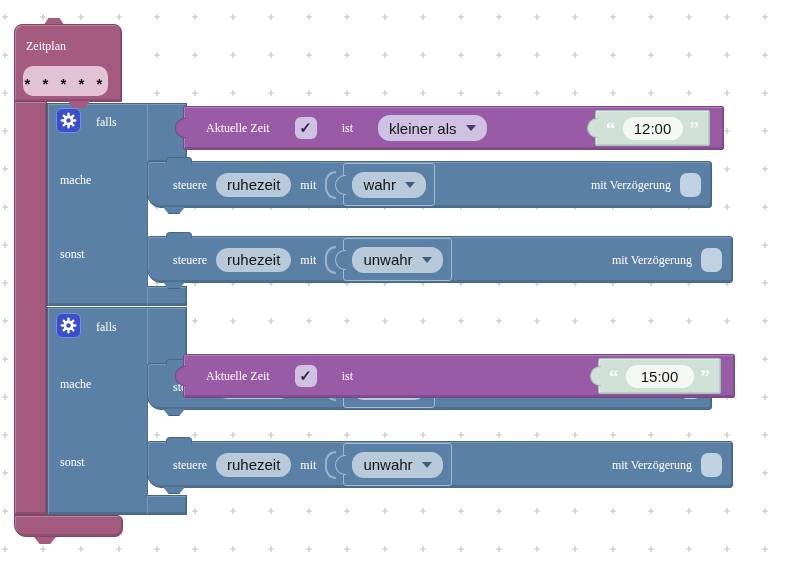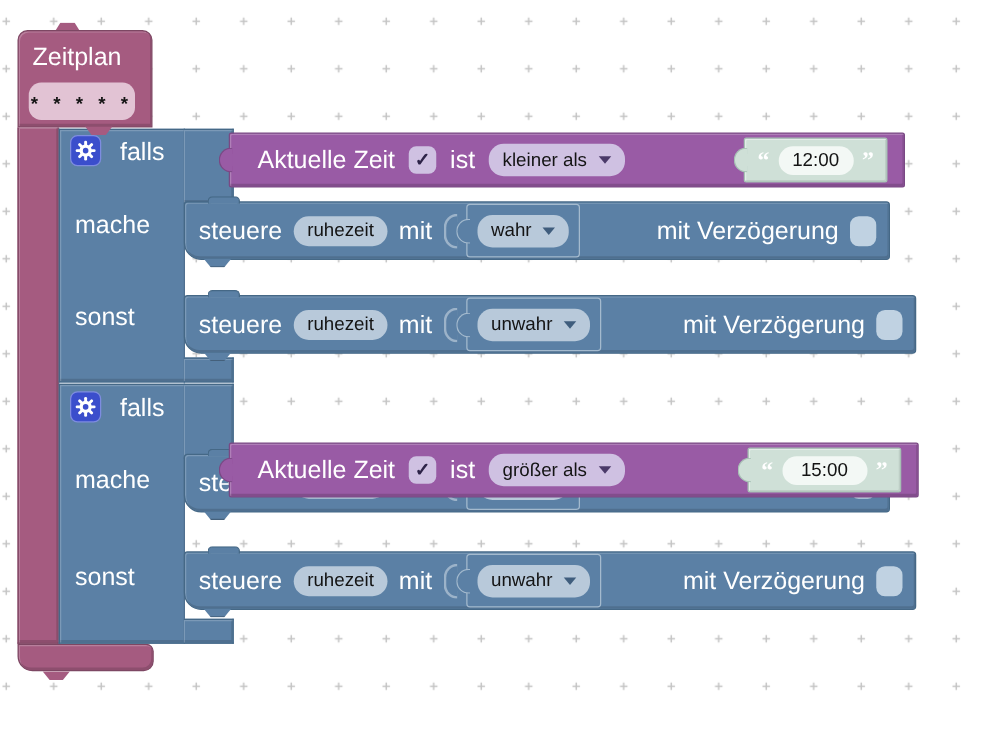--- a/index.html
+++ b/index.html
@@ -1,21 +1,21 @@
 <!DOCTYPE html>
 <html><head>
 <meta charset="utf-8">
 <style>
   html,body{margin:0;padding:0;background:#fff;}
   .canvas{position:relative;width:798px;height:583px;background:#ffffff;overflow:hidden;
           font-family:"Liberation Sans",sans-serif;}
   .grid{position:absolute;left:0;top:0;z-index:0;}
 
   .abs{position:absolute;box-sizing:border-box;}
-  .blocktext{color:#fff;font-size:20px;line-height:20px;white-space:nowrap;}
+  .blocktext{color:#fff;font-size:12px;line-height:20px;white-space:nowrap;font-family:Liberation Serif, serif;}
 
   
   .b-mauve{background:#a55b80;border:1px solid #7d4763;
            box-shadow:inset 1px 1px 0 rgba(255,255,255,.22), inset -1px -2px 0 rgba(0,0,0,.14);}
   .b-blue{background:#5b80a5;border:1px solid #456886;
           box-shadow:inset 1px 1px 0 rgba(255,255,255,.2), inset -1px -2px 0 rgba(0,0,0,.13);}
   .b-purple{background:#995ba5;border:1px solid #7a4884;
             box-shadow:inset 1px 1px 0 rgba(255,255,255,.22), inset -1px -2px 0 rgba(0,0,0,.15);}
   .b-mint{background:#cfe0d7;border:1px solid #a6c0b4;
           box-shadow:inset 1px 1px 0 rgba(255,255,255,.4), inset -1px -1px 0 rgba(0,0,0,.08);}
@@ -32,21 +32,21 @@
   .ptab{position:relative;}
   .ptab::before{content:"";position:absolute;left:-9px;top:50%;transform:translateY(-50%);
     width:10px;height:18px;border-radius:10px 0 0 10px;border:1px solid var(--bc);
     border-right:none;background:var(--bg);}
   .ptab-purple{--bg:#995ba5;--bc:#7a4884;}
   .ptab-mint{--bg:#cfe0d7;--bc:#a6c0b4;}
   .ptab-shadow{--bg:#5b80a5;--bc:#a4bace;}
 
   
   .stmt{display:flex;align-items:center;height:47px;border-radius:3px 3px 3px 14px;
-        padding-left:11px;gap:9px;z-index:2;}
+        padding-left:25px;gap:9px;z-index:2;}
   .stmt .topnotch{position:absolute;left:18px;top:-5px;width:24px;height:5px;background:#5b80a5;
         border:1px solid #456886;border-bottom:none;border-radius:4px 4px 0 0;}
   .stmt .foot{position:absolute;left:15px;bottom:-7px;width:22px;height:7px;background:#5b80a5;
         box-shadow:inset 0 -1px 0 rgba(0,0,0,.25);}
   .pill{display:inline-flex;align-items:center;justify-content:center;height:24px;
         border-radius:12px;padding:0 11px;color:#141414;font-size:15px;white-space:nowrap;}
   .pill-blue{background:#b8c9da;}
   .pill-purple{background:#cfc1e2;}
   .pill-white{background:#f3f8f5;}
   .caret{width:0;height:0;border-left:5px solid transparent;border-right:5px solid transparent;
@@ -57,21 +57,21 @@
   .cbx-purple{width:22px;height:22px;border-radius:6px;background:#cfc1e2;color:#2d2348;}
   .socket{width:9px;height:24px;border:2px solid rgba(255,255,255,.4);border-right:none;
           border-radius:12px 0 0 12px;margin-right:-2px;}
   .shadow-block{display:flex;align-items:center;justify-content:center;height:41px;
         padding:0 8px;background:#5b80a5;border:1px solid #a4bace;border-radius:3px;}
   .spacer{flex:1;}
   .cbx-end{margin-right:10px;}
 
   
   .cond{display:flex;align-items:center;height:44px;border-radius:2px;padding-left:22px;
-        gap:11px;z-index:3;}
+        gap:25px;z-index:3;}
   .mintblk{display:flex;align-items:center;height:34px;border-radius:2px;padding:0 10px;
         gap:7px;margin-right:13px;}
   .quote{color:#ffffff;font-family:"Liberation Serif",serif;font-weight:bold;font-size:19px;
          line-height:19px;}
 
   .gear{display:flex;align-items:center;justify-content:center;width:25px;height:25px;
         background:#3b4ecc;border:1px solid #7e8ce0;border-radius:6px;}
 
   .cron{display:flex;align-items:center;justify-content:center;color:#141414;
         background:#e2c3d4;border-radius:10px;font-size:15px;font-weight:bold;
@@ -189,24 +189,20 @@
     </svg>
   </div>
   <div class="abs blocktext" style="left:96px;top:317px;z-index:2;">falls</div>
   <div class="abs blocktext" style="left:60px;top:374px;z-index:2;">mache</div>
   <div class="abs blocktext" style="left:60px;top:452px;z-index:2;">sonst</div>
 
   <div class="abs b-purple cond ptab ptab-purple" style="left:183px;top:310px;width:552px;">
     <span class="blocktext">Aktuelle Zeit</span>
     <span class="cbx cbx-purple">✓</span>
     <span class="blocktext">ist</span>
-    <span class="pill pill-purple" style="height:26px;">
-        <span>größer als</span>
-        <span class="caret"></span>
-      </span>
     <span class="spacer"></span>
     <div class="b-mint mintblk ptab ptab-mint">
       <span class="quote">“</span>
       <span class="pill pill-white" style="height:23px;min-width:46px;">15:00</span>
       <span class="quote">”</span>
     </div>
   </div>
 
   <div class="abs b-blue stmt" style="left:147px;top:363px;width:565px;">
     <div class="topnotch"></div>

